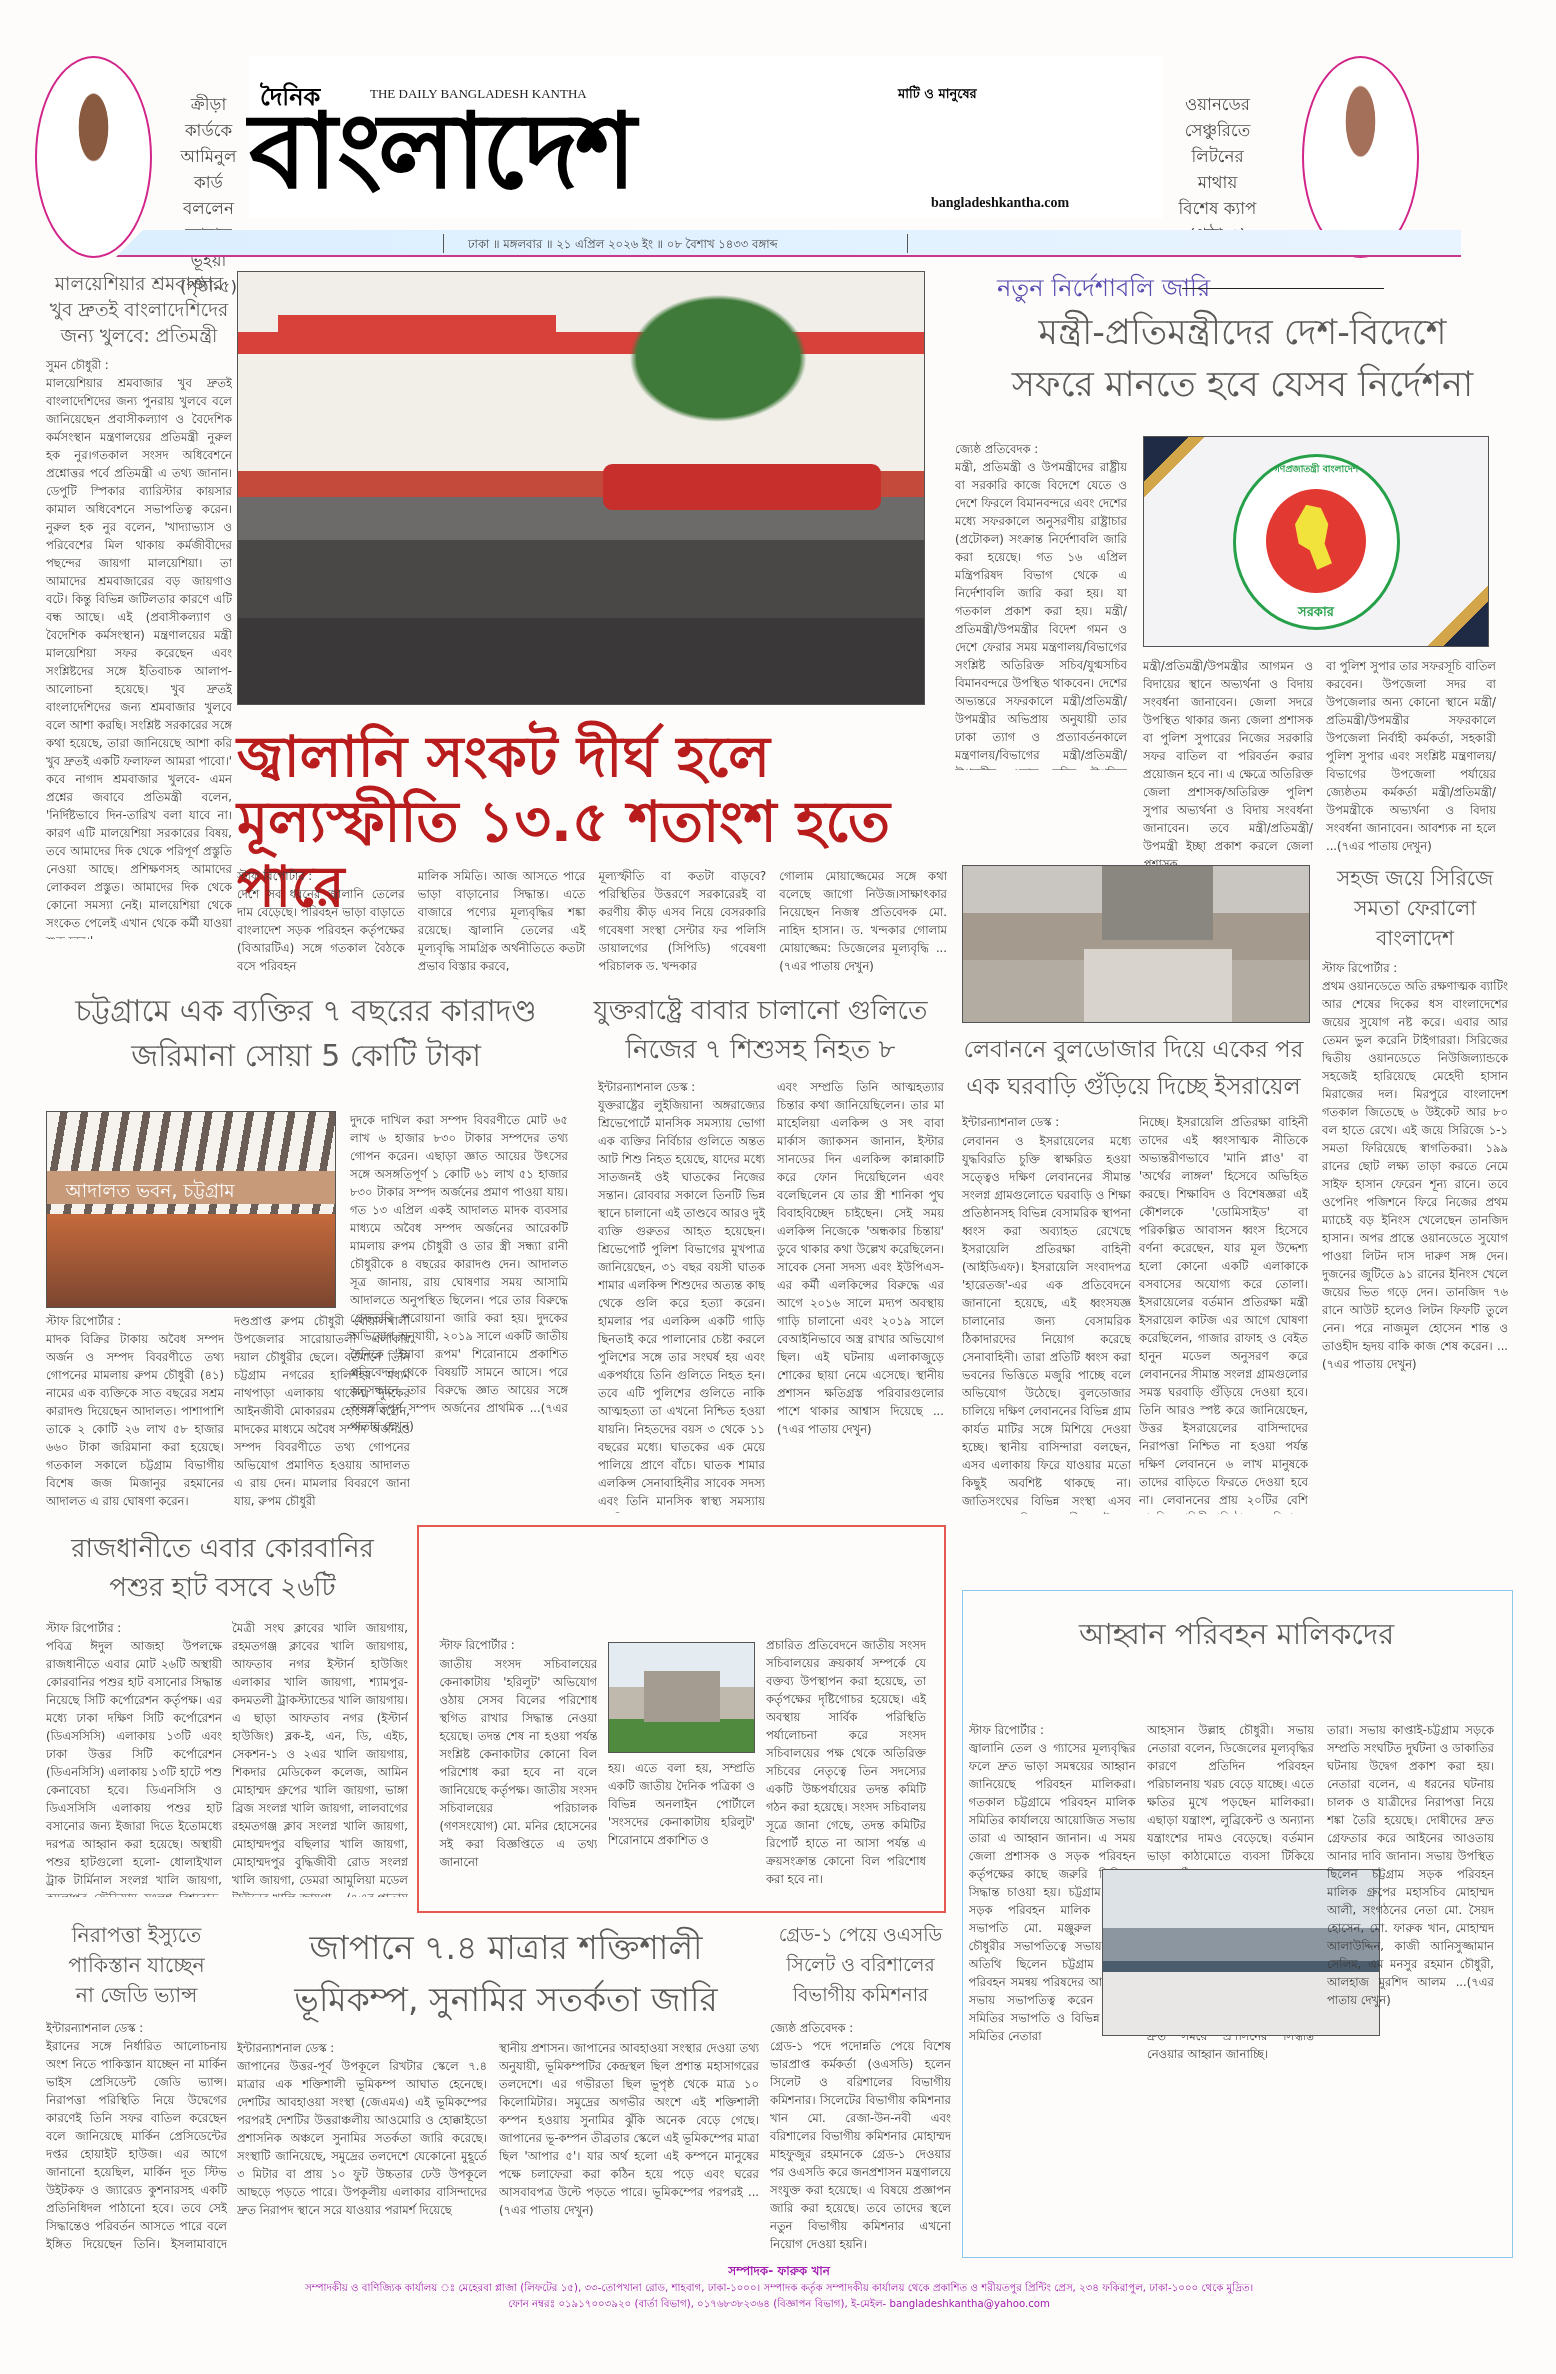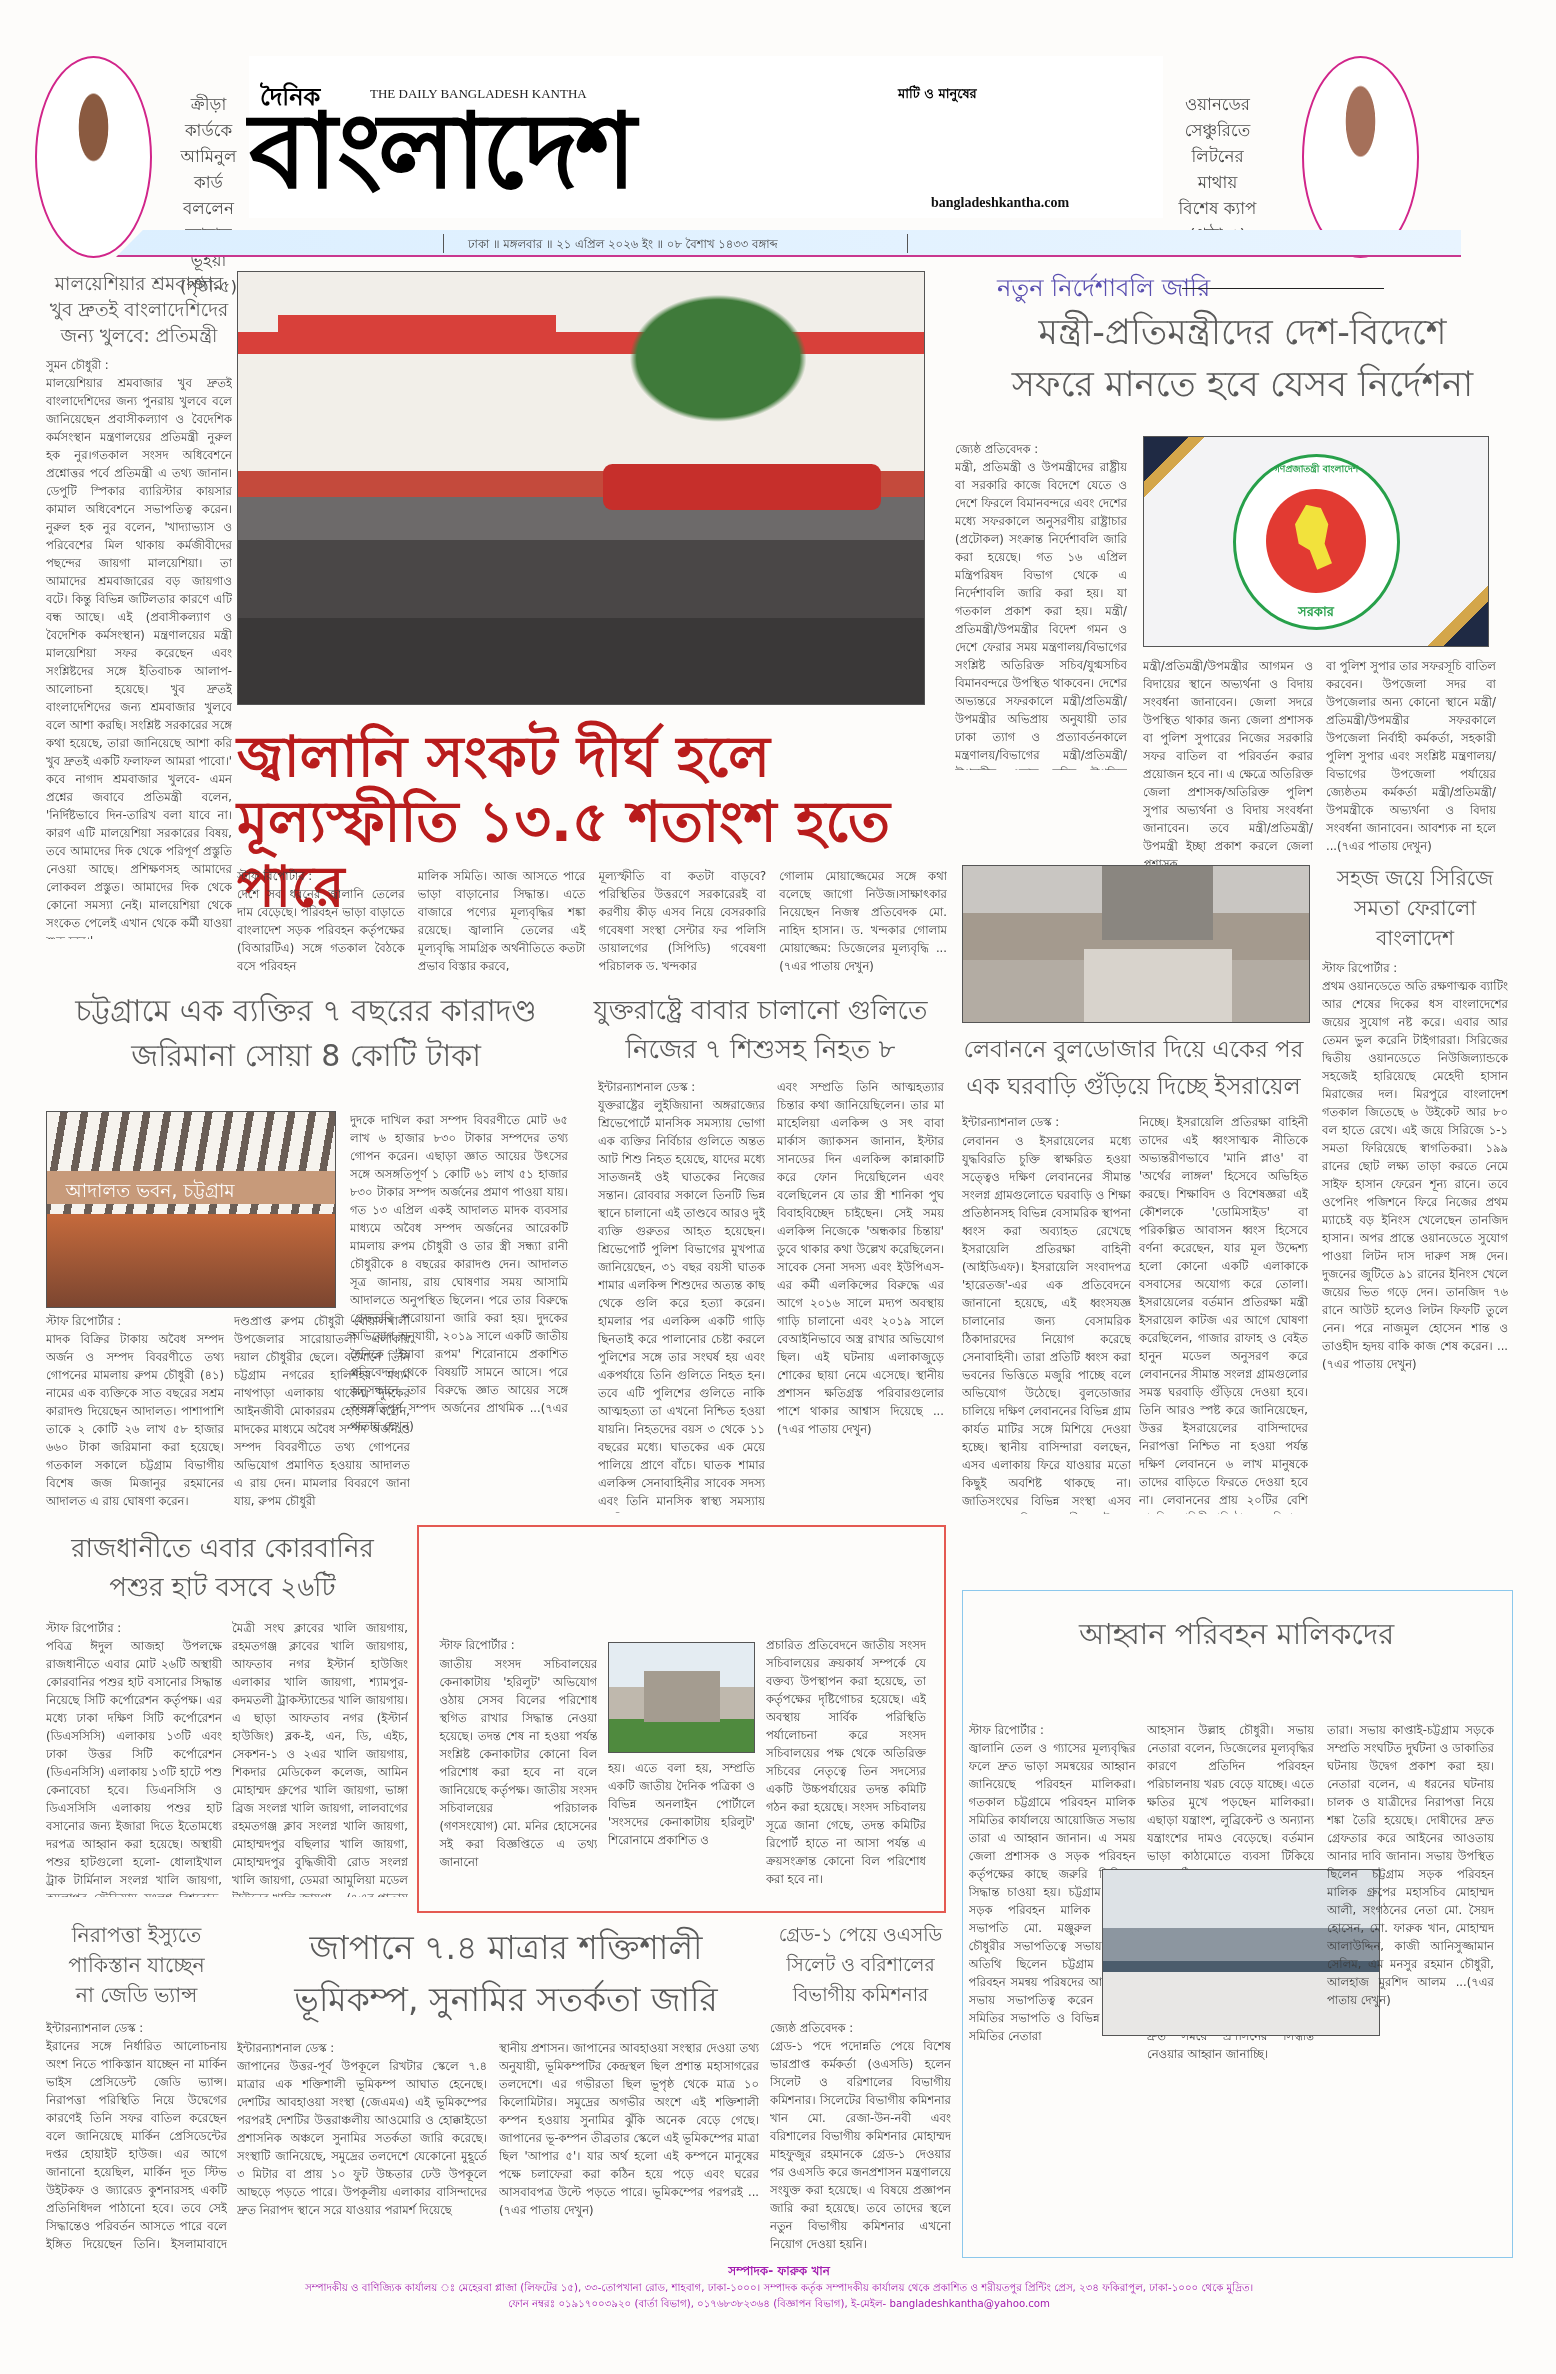--- a/index.html
+++ b/index.html
@@ -106,21 +106,21 @@
       <div class="abs" style="left:0;top:5.6px;width:160px;text-align:center;font-size:9.3px;color:#27a04a;font-weight:bold;">গণপ্রজাতন্ত্রী বাংলাদেশ</div>
       <div class="abs" style="left:0;top:145px;width:160px;text-align:center;font-size:13px;color:#27a04a;font-weight:bold;">সরকার</div>
     </div>
   </div>
   <div class="abs txt" style="left:188px;top:388px;width:170px;height:288px;">মন্ত্রী/প্রতিমন্ত্রী/উপমন্ত্রীর আগমন ও বিদায়ের স্থানে অভ্যর্থনা ও বিদায় সংবর্ধনা জানাবেন। জেলা সদরে উপস্থিত থাকার জন্য জেলা প্রশাসক বা পুলিশ সুপারের নিজের সরকারি সফর বাতিল বা পরিবর্তন করার প্রয়োজন হবে না। এ ক্ষেত্রে অতিরিক্ত জেলা প্রশাসক/অতিরিক্ত পুলিশ সুপার অভ্যর্থনা ও বিদায় সংবর্ধনা জানাবেন। তবে মন্ত্রী/প্রতিমন্ত্রী/উপমন্ত্রী ইচ্ছা প্রকাশ করলে জেলা প্রশাসক</div>
   <div class="abs txt" style="left:371px;top:388px;width:170px;height:288px;">বা পুলিশ সুপার তার সফরসূচি বাতিল করবেন। উপজেলা সদর বা উপজেলার অন্য কোনো স্থানে মন্ত্রী/প্রতিমন্ত্রী/উপমন্ত্রীর সফরকালে উপজেলা নির্বাহী কর্মকর্তা, সহকারী পুলিশ সুপার এবং সংশ্লিষ্ট মন্ত্রণালয়/বিভাগের উপজেলা পর্যায়ের জ্যেষ্ঠতম কর্মকর্তা মন্ত্রী/প্রতিমন্ত্রী/উপমন্ত্রীকে অভ্যর্থনা ও বিদায় সংবর্ধনা জানাবেন। আবশ্যক না হলে ...(৭এর পাতায় দেখুন)</div>
 </div>
 
 <div class="abs hl" style="left:37px;top:988px;width:538px;font-size:30px;line-height:45px;">
   <div>চট্টগ্রামে এক ব্যক্তির ৭ বছরের কারাদণ্ড</div>
-  <div>জরিমানা সোয়া 8 কোটি টাকা</div>
+  <div>জরিমানা সোয়া 5 কোটি টাকা</div>
 </div>
 <div class="abs photo" style="left:46px;top:1111px;width:290px;height:197px;background:repeating-linear-gradient(100deg,#f6f3ee 0 13px,#6a5e56 13px 20.4px);">
   <div class="abs" style="left:0;top:59px;width:290px;height:33px;background:#c79a7a;"></div>
   <div class="abs" style="left:18.6px;top:65px;font-size:18.6px;color:#fff;">আদালত ভবন, চট্টগ্রাম</div>
   <div class="abs" style="left:0;top:102px;width:290px;height:95px;background:linear-gradient(180deg,#c56a3c,#7a4530);"></div>
 </div>
 <div class="abs txt" style="left:46px;top:1312px;width:186px;text-align:left;">স্টাফ রিপোর্টার :</div>
 <div class="abs txt" style="left:46px;top:1330px;width:178px;height:181px;">মাদক বিক্রির টাকায় অবৈধ সম্পদ অর্জন ও সম্পদ বিবরণীতে তথ্য গোপনের মামলায় রুপম চৌধুরী (৪১) নামের এক ব্যক্তিকে সাত বছরের সশ্রম কারাদণ্ড দিয়েছেন আদালত। পাশাপাশি তাকে ২ কোটি ২৬ লাখ ৫৮ হাজার ৬৬০ টাকা জরিমানা করা হয়েছে। গতকাল সকালে চট্টগ্রাম বিভাগীয় বিশেষ জজ মিজানুর রহমানের আদালত এ রায় ঘোষণা করেন।</div>
 <div class="abs txt" style="left:234px;top:1312px;width:176px;height:199px;">দণ্ডপ্রাপ্ত রুপম চৌধুরী বোয়ালখালী উপজেলার সারোয়াতলী এলাকার দয়াল চৌধুরীর ছেলে। বর্তমানে তিনি চট্টগ্রাম নগরের হালিশহর মধ্যম নাথপাড়া এলাকায় থাকেন। দুদকের আইনজীবী মোকাররম হোসেন বলেন, মাদকের মাধ্যমে অবৈধ সম্পদ অর্জন ও সম্পদ বিবরণীতে তথ্য গোপনের অভিযোগ প্রমাণিত হওয়ায় আদালত এ রায় দেন। মামলার বিবরণে জানা যায়, রুপম চৌধুরী</div>
 <div class="abs txt" style="left:350px;top:1111px;width:218px;height:399px;clip-path:inset(0 0 0 0);">দুদকে দাখিল করা সম্পদ বিবরণীতে মোট ৬৫ লাখ ৬ হাজার ৮৩০ টাকার সম্পদের তথ্য গোপন করেন। এছাড়া জ্ঞাত আয়ের উৎসের সঙ্গে অসঙ্গতিপূর্ণ ১ কোটি ৬১ লাখ ৫১ হাজার ৮৩০ টাকার সম্পদ অর্জনের প্রমাণ পাওয়া যায়। গত ১৩ এপ্রিল একই আদালত মাদক ব্যবসার মাধ্যমে অবৈধ সম্পদ অর্জনের আরেকটি মামলায় রুপম চৌধুরী ও তার স্ত্রী সন্ধ্যা রানী চৌধুরীকে ৪ বছরের কারাদণ্ড দেন। আদালত সূত্র জানায়, রায় ঘোষণার সময় আসামি আদালতে অনুপস্থিত ছিলেন। পরে তার বিরুদ্ধে গ্রেফতারি পরোয়ানা জারি করা হয়। দুদকের অভিযোগ অনুযায়ী, ২০১৯ সালে একটি জাতীয় দৈনিকে 'ইয়াবা রূপম' শিরোনামে প্রকাশিত প্রতিবেদন থেকে বিষয়টি সামনে আসে। পরে অনুসন্ধানে তার বিরুদ্ধে জ্ঞাত আয়ের সঙ্গে অসঙ্গতিপূর্ণ সম্পদ অর্জনের প্রাথমিক ...(৭এর পাতায় দেখুন)</div>

